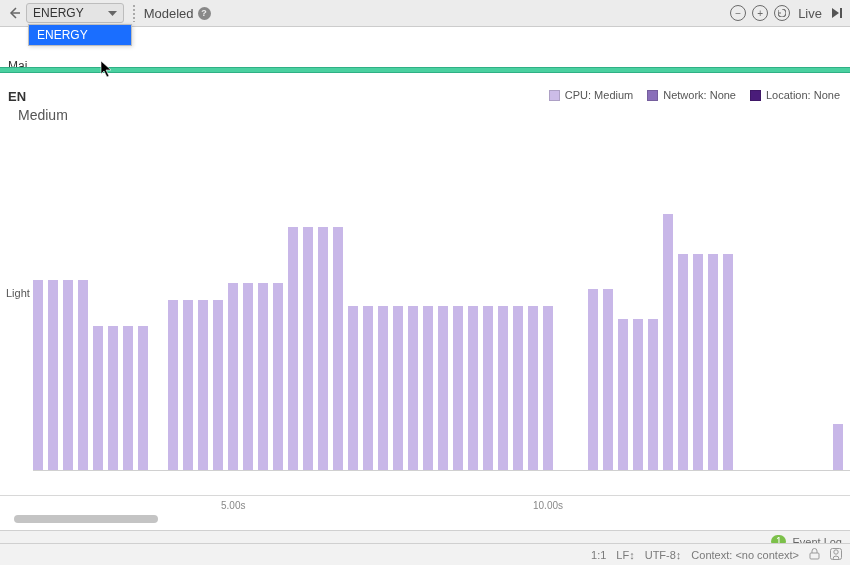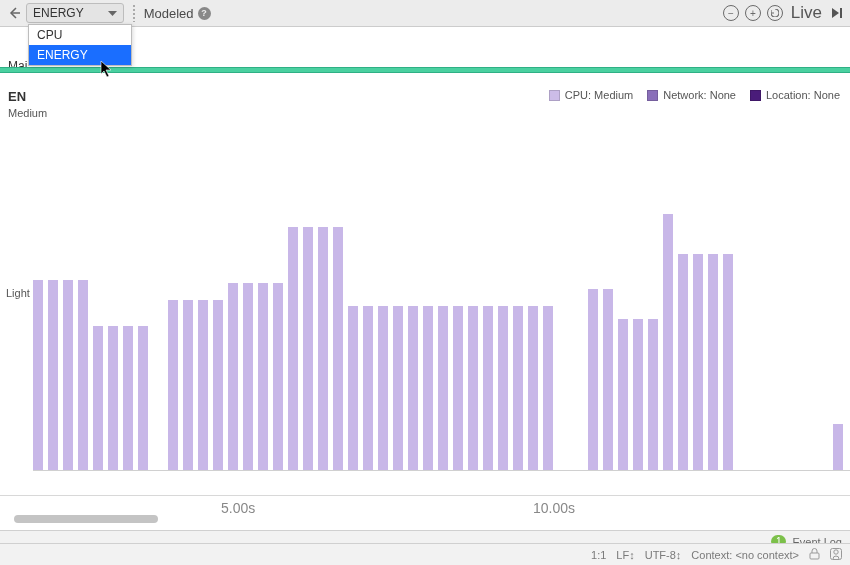--- a/index.html
+++ b/index.html
@@ -72,21 +72,21 @@
   width: 16px; height: 16px;
   border: 1.4px solid #6a6a6a;
   border-radius: 50%;
   display: flex;
   align-items: center;
   justify-content: center;
   font-size: 10px;
   color: #6a6a6a;
   cursor: pointer;
 }
-.live-label { color: #555; font-size: 17px; margin: 0 2px; }
+.live-label { color: #555; font-size: 13px; margin: 0 2px; }
 .goto-end { width: 14px; height: 14px; color: #555; }
 .dropdown-menu {
   position: absolute;
   top: 24px;
   left: 28px;
   width: 104px;
   background: #fff;
   border: 1px solid #bdbdbd;
   box-shadow: 1px 1px 4px rgba(0,0,0,0.15);
   z-index: 100;
@@ -126,22 +126,22 @@
   position: absolute;
   top: 62px;
   left: 8px;
   font-size: 13px;
   font-weight: bold;
   color: #333;
 }
 .medium-label {
   position: absolute;
   top: 80px;
-  left: 8px;
-  font-size: 11px;
+  left: 18px;
+  font-size: 14px;
   color: #555;
 }
 .light-label {
   position: absolute;
   top: 260px;
   left: 6px;
   font-size: 11px;
   color: #555;
 }
 .legend {
@@ -189,21 +189,21 @@
 .time-axis {
   position: absolute;
   top: 468px;
   left: 0; right: 0;
   height: 22px;
   border-top: 1px solid #d8d8d8;
 }
 .tick-label {
   position: absolute;
   top: 4px;
-  font-size: 14px;
+  font-size: 10px;
   color: #888;
 }
 .hscroll {
   position: absolute;
   top: 488px;
   left: 14px;
   width: 144px;
   height: 8px;
   background: #c4c4c4;
   border-radius: 4px;
@@ -295,21 +295,20 @@
     <span class="goto-end">
       <svg width="14" height="14" viewBox="0 0 14 14">
           <path d="M2 2 L9 7 L2 12 Z" fill="#555"></path>
           <rect x="10" y="2" width="2" height="10" fill="#555"></rect>
         </svg>
     </span>
   </div>
 </div>
 
 <div class="dropdown-menu">
-  <div class="item">CPU</div>
   <div class="item selected">ENERGY</div>
 </div>
 
 <svg class="cursor-pointer" width="14" height="18" viewBox="0 0 14 18">
   <path d="M1 1 L1 14 L4 11 L7 17 L9 16 L6 10 L11 10 Z" fill="#000" stroke="#fff" stroke-width="0.6"></path>
 </svg>
 
 <div class="main-area">
   <span class="side-label-main">Mai</span>
   <div class="green-line"></div>

